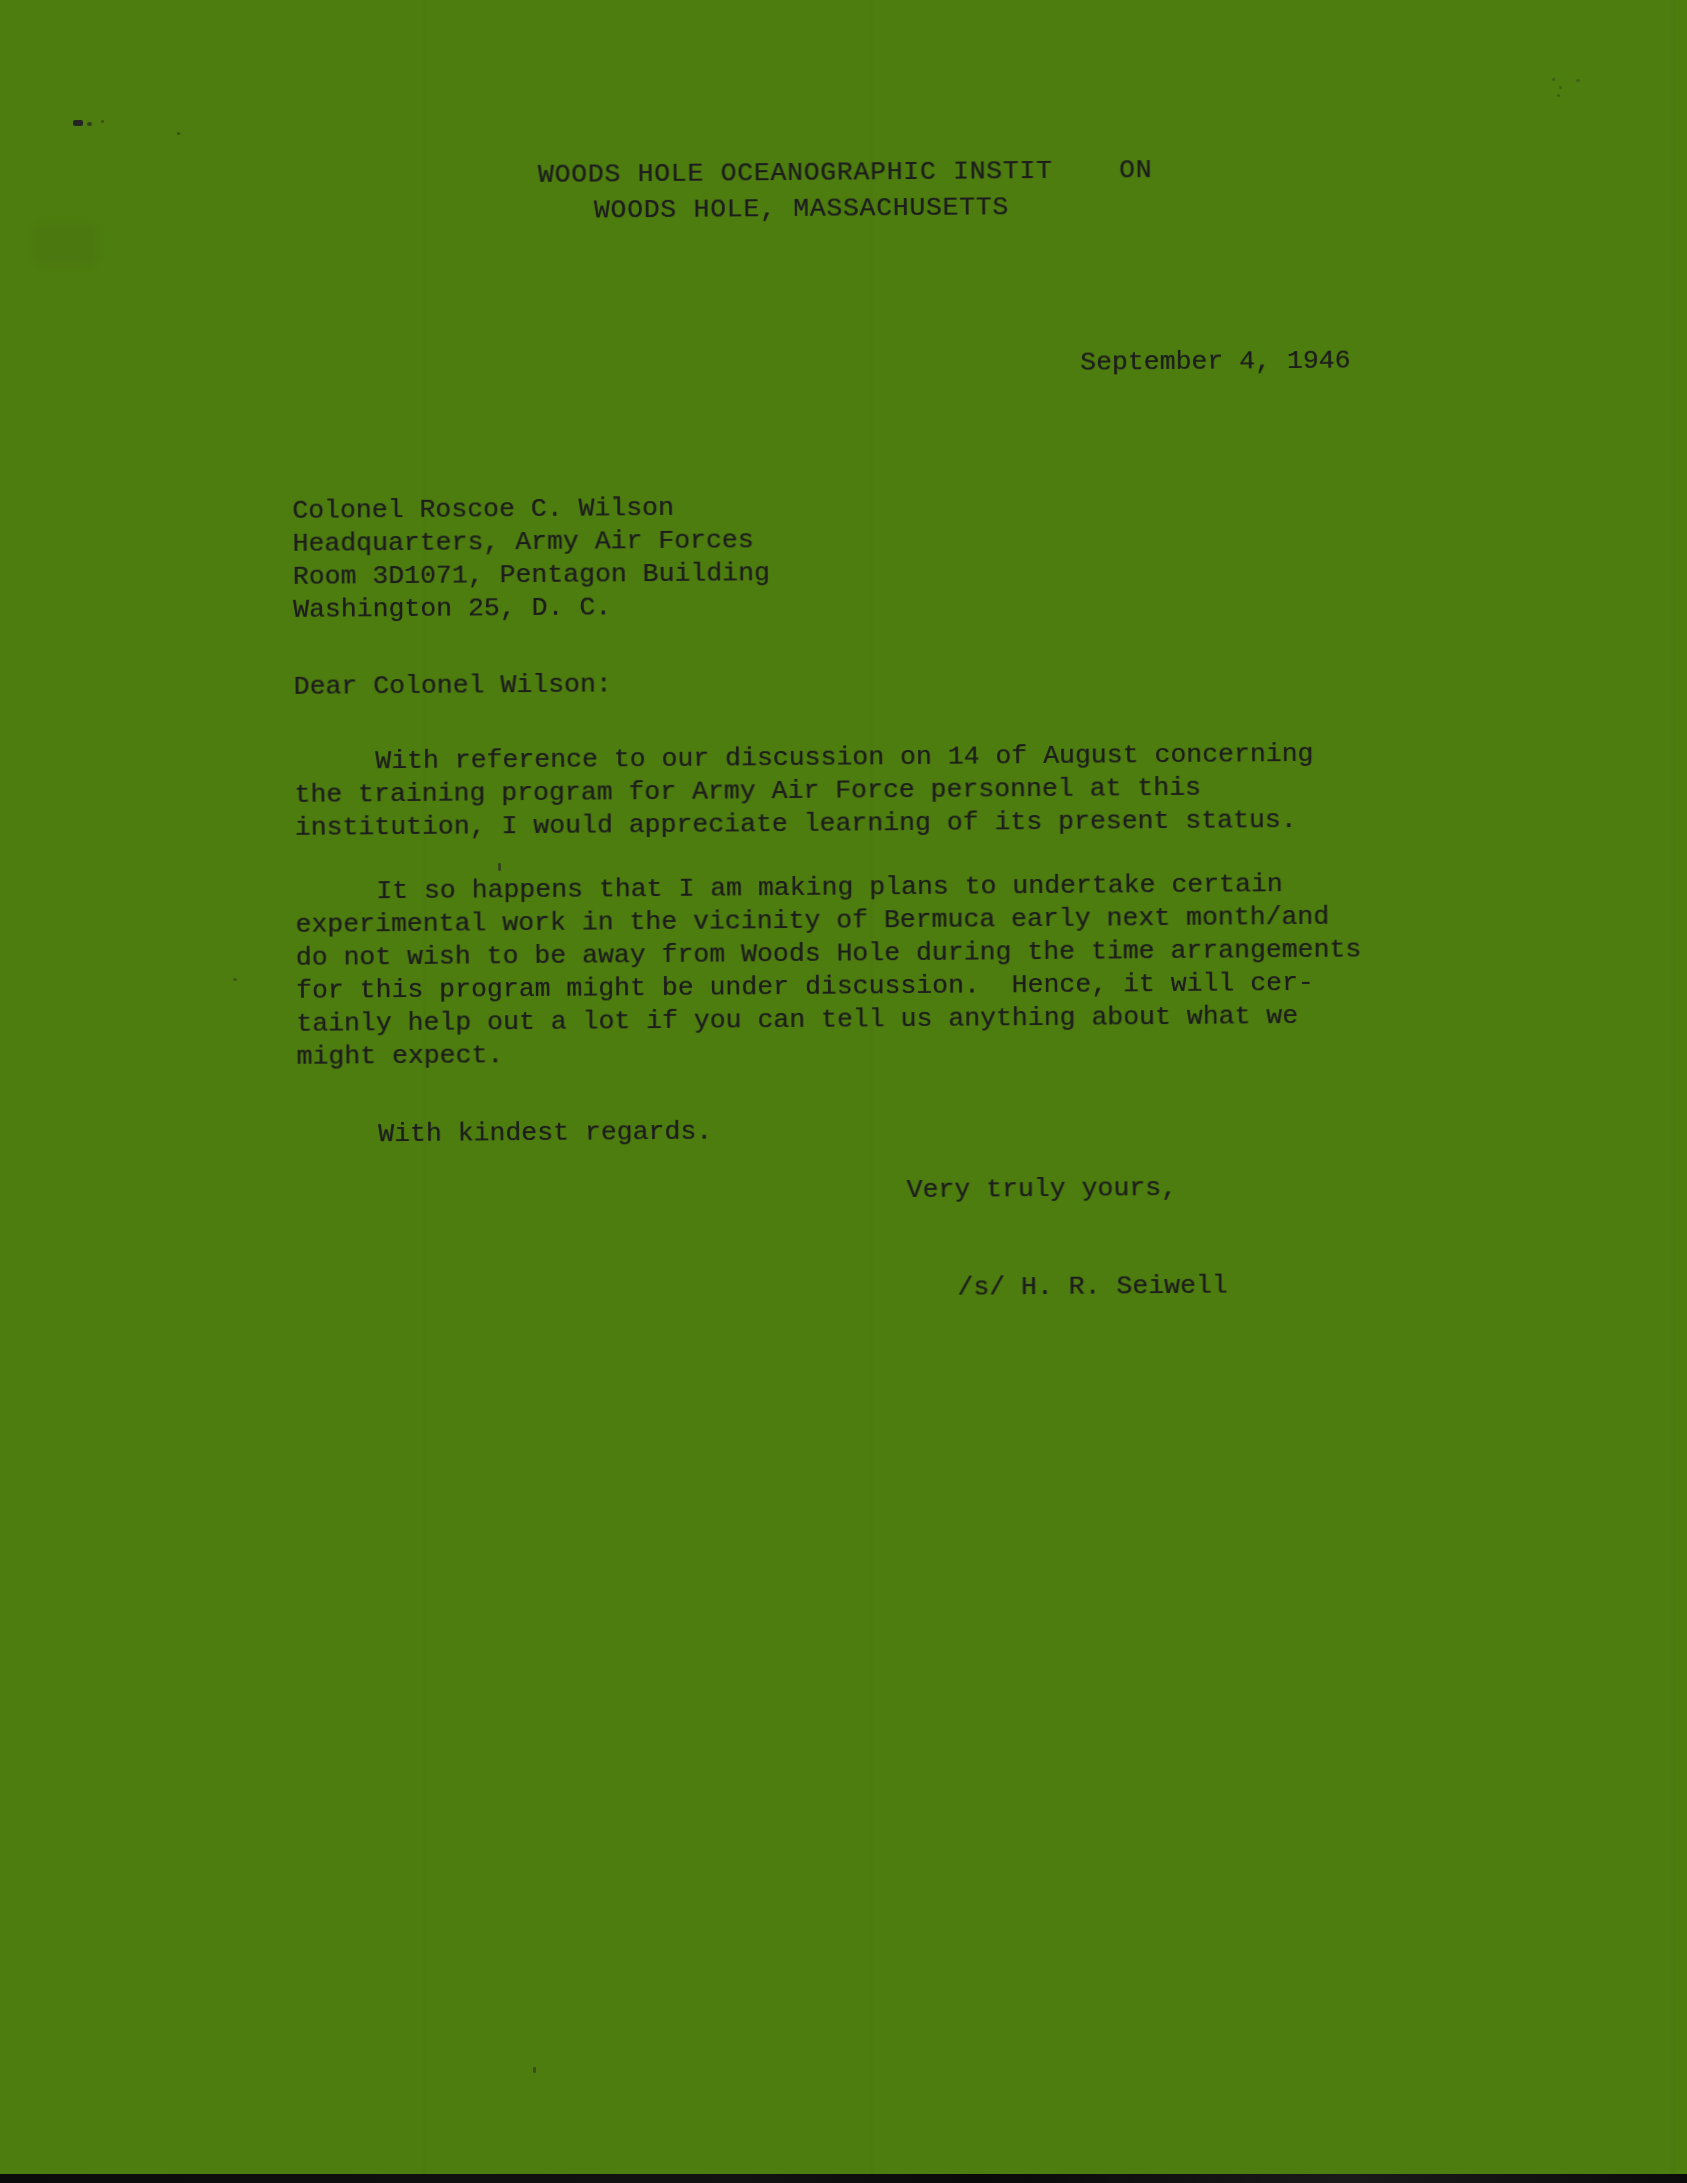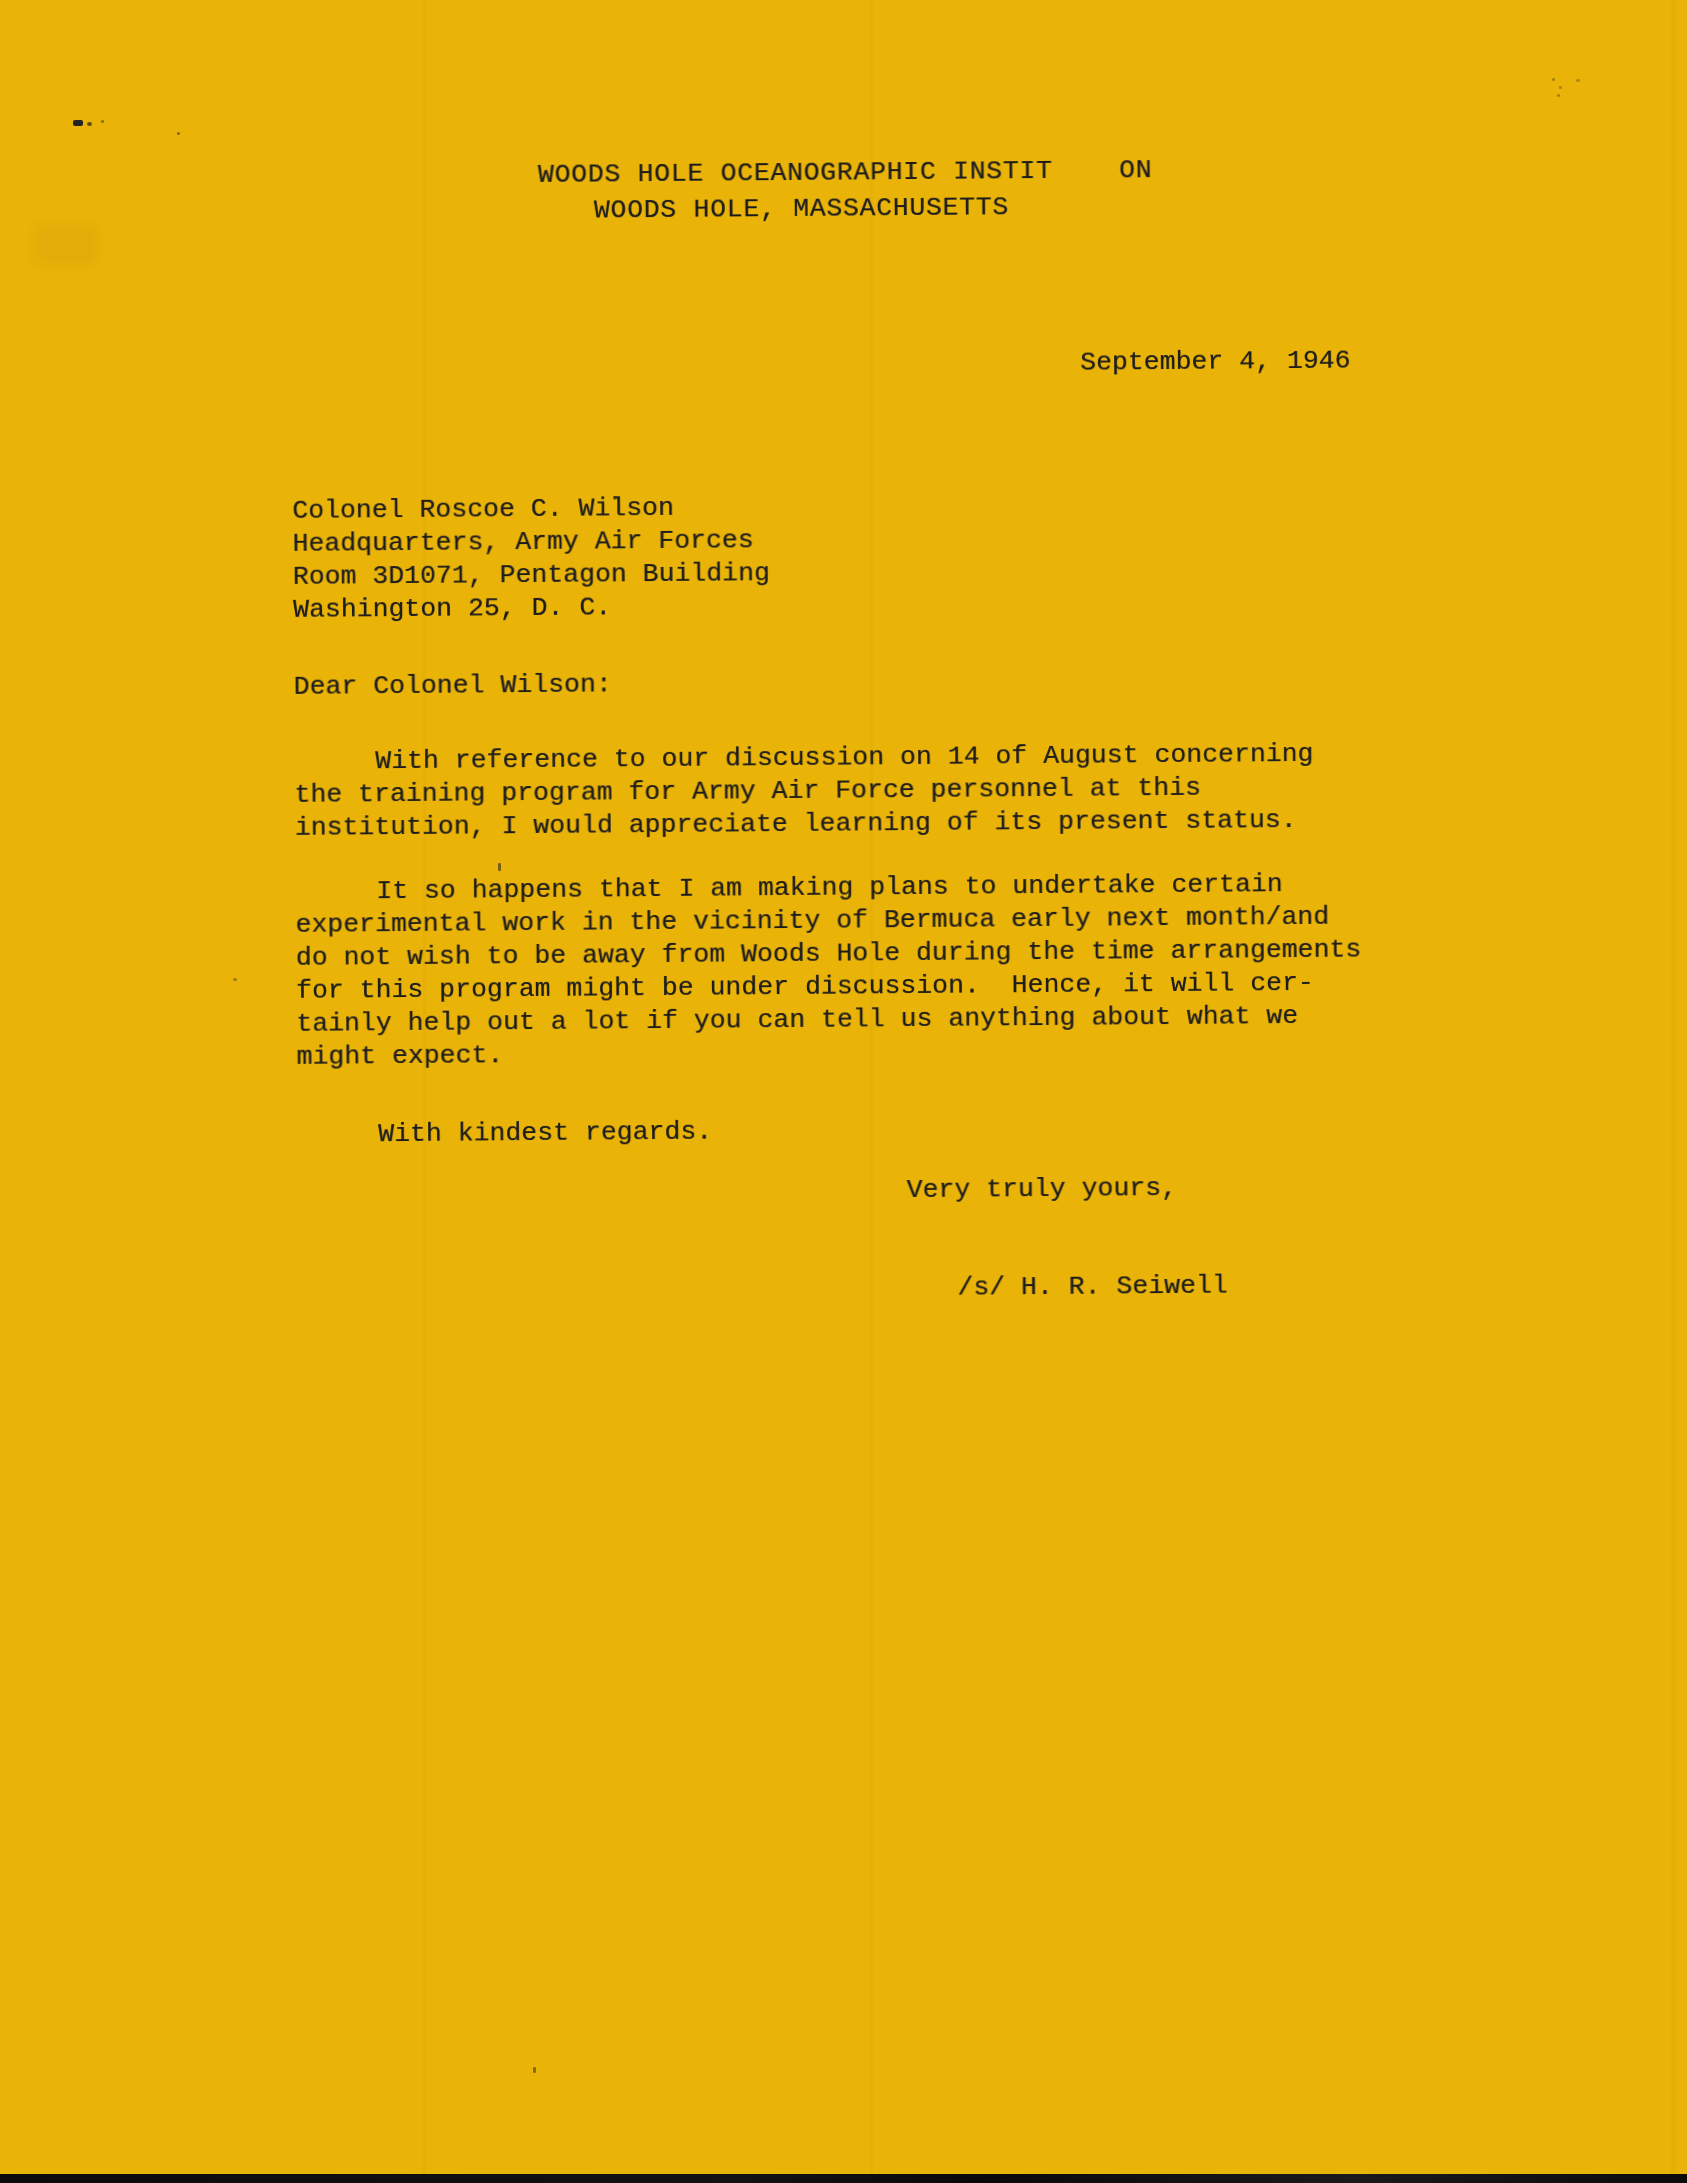--- a/index.html
+++ b/index.html
@@ -1,19 +1,19 @@
 <!DOCTYPE html>
 <html style="font-size:10.6px"><head>
 <meta charset="utf-8">
 <style>
   html,body{margin:0;padding:0;background:#ffffff;}
   .page{
     position:relative;
     width:1687px;height:2183px;
-    background:#eab308;
+    background:#4d7c0f;
     overflow:hidden;
     font-family:"Liberation Mono","DejaVu Sans Mono",monospace;
     color:#1c1c1c;
   }
   
   .letter{
     position:absolute;inset:0;
     transform:rotate(-0.45deg);
     transform-origin:278px 992px;
     filter:blur(0.3px);

